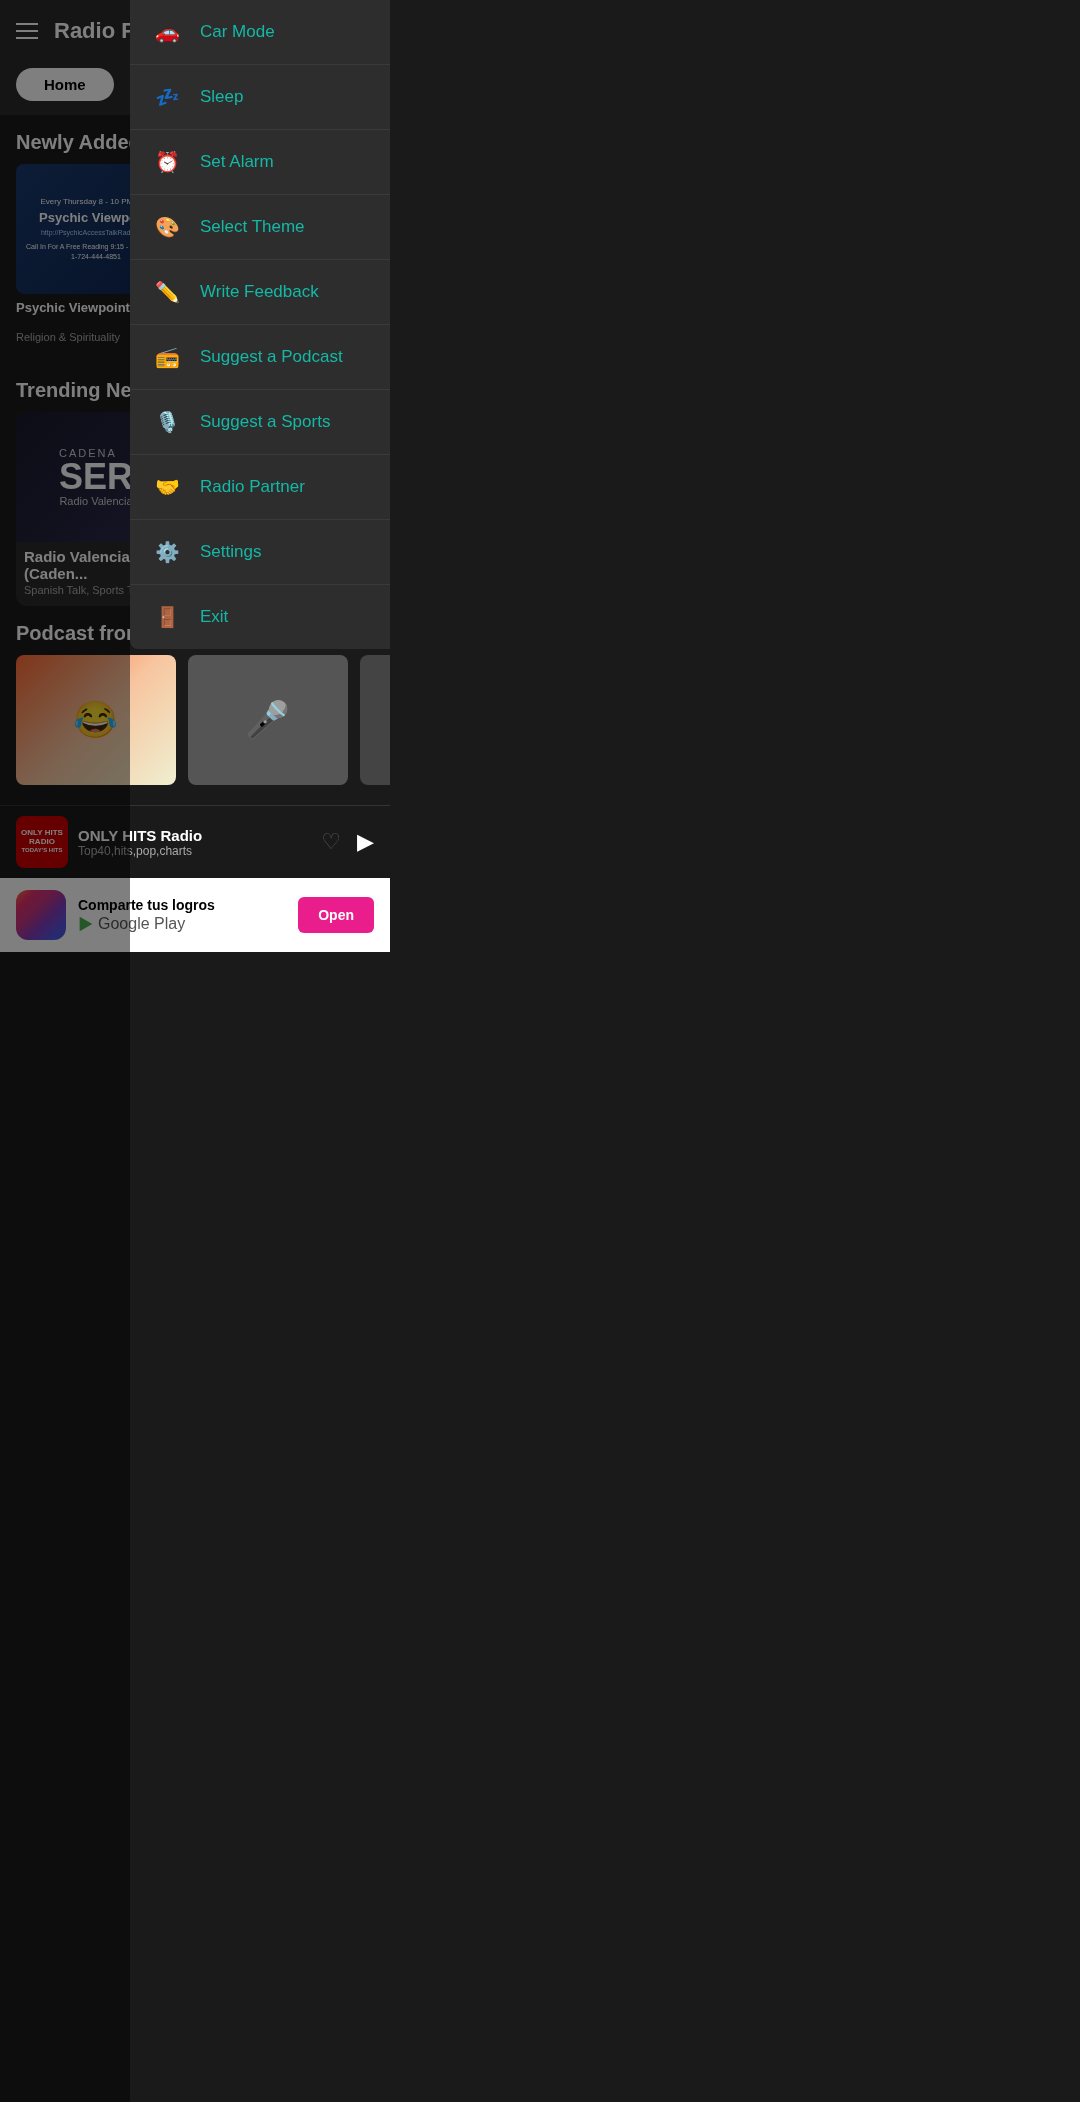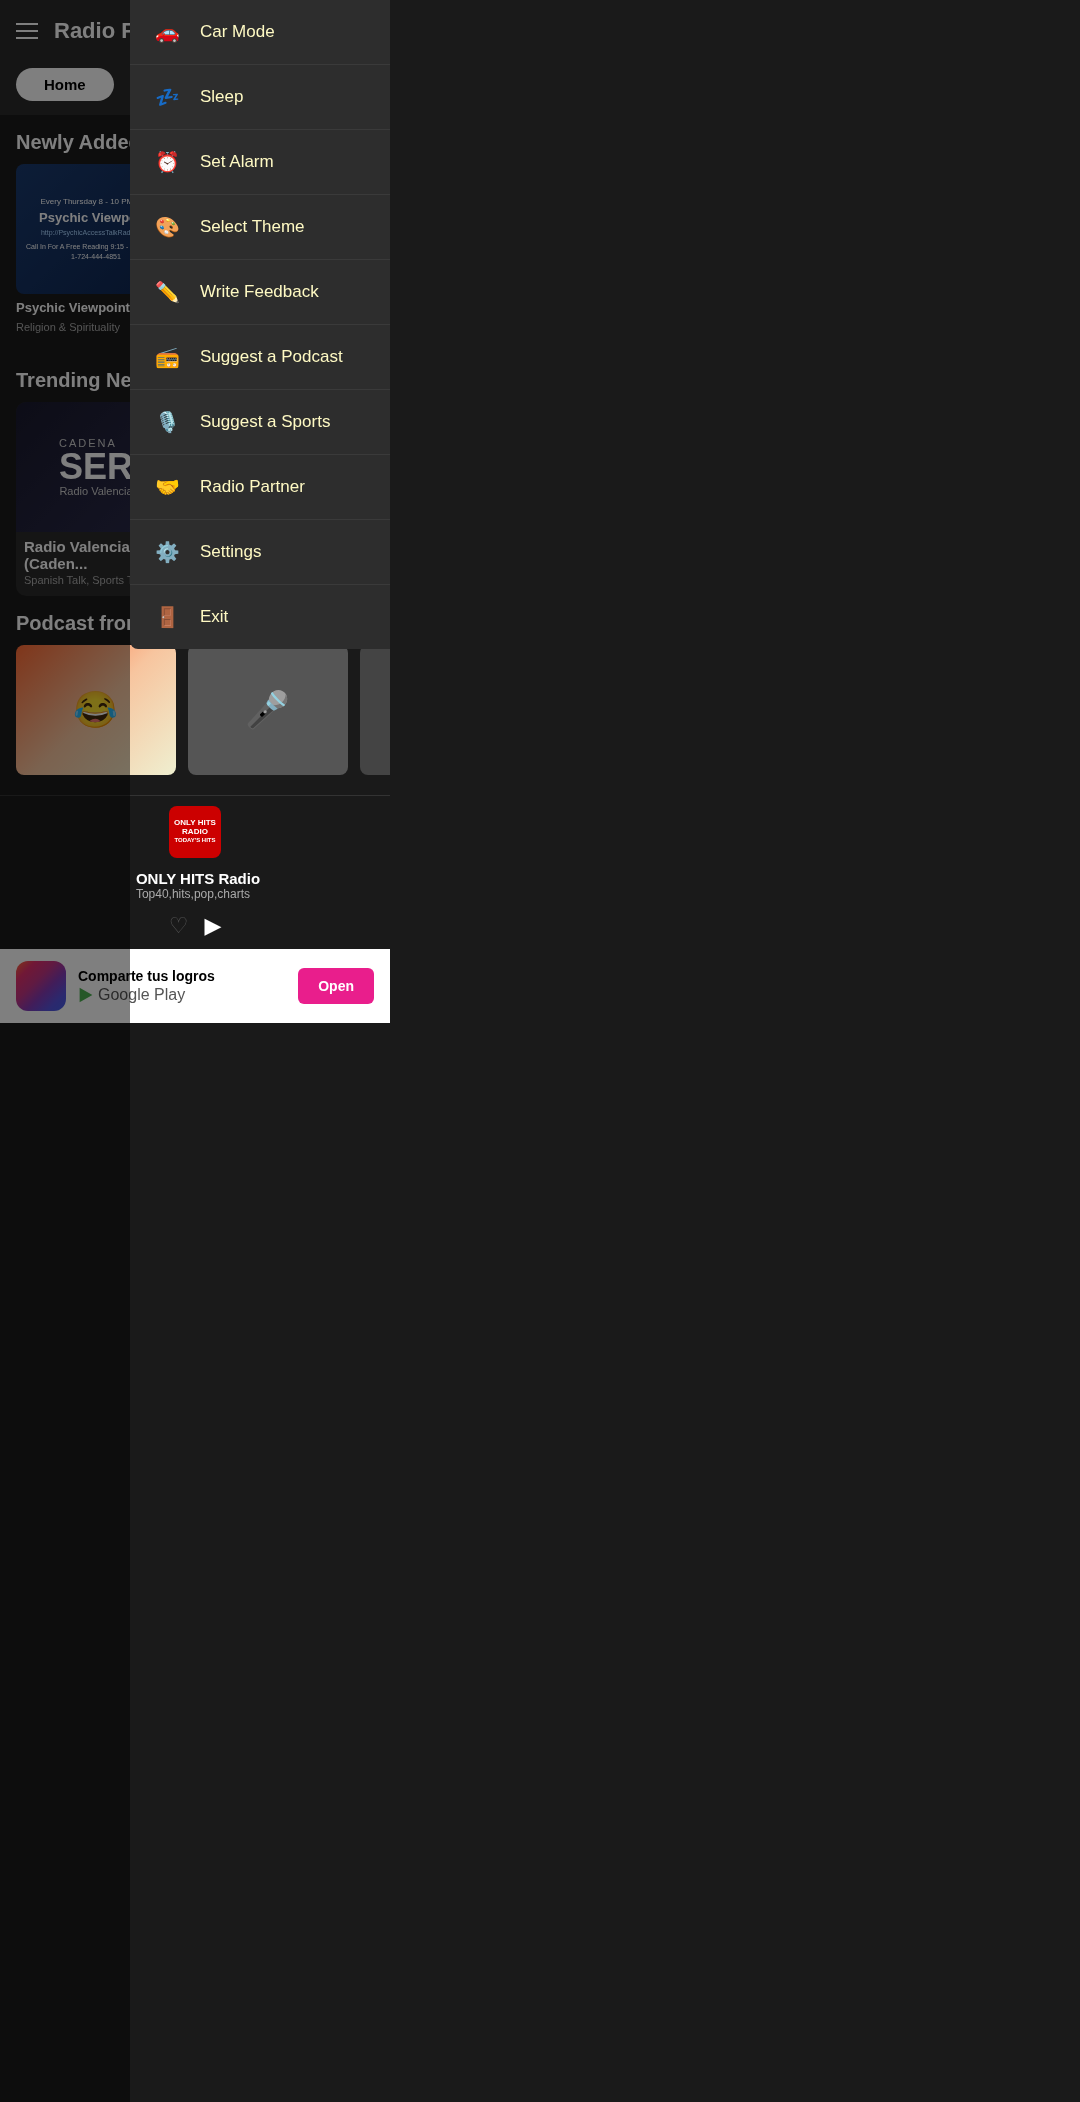--- a/index.html
+++ b/index.html
@@ -109,21 +109,21 @@
       font-weight: bold;
       padding: 2px 6px;
       border-radius: 3px;
       position: absolute;
       top: 6px; left: 6px;
     }
     .podcast-name {
       font-size: 13px; font-weight: bold; color: #fff; margin-top: 6px;
     }
     .podcast-genre {
-      font-size: 11px; color: #aaa; margin-top: 6px;
+      font-size: 11px; color: #aaa; margin-top: 16px;
     }
 
     
     .trending-row {
       display: flex;
       gap: 12px;
       padding: 0 16px;
       overflow-x: hidden;
     }
     .station-card {
@@ -208,23 +208,22 @@
       display: flex; align-items: center; justify-content: center;
     }
 
     
     .now-playing {
       background: #1a1a1a;
       border-top: 1px solid #333;
       padding: 10px 16px;
       display: flex;
       align-items: center;
-      gap: 12px;
+      gap: 4px;
       margin-top: 20px;
-      flex-direction: column;
     }
     .now-playing-logo {
       width: 52px; height: 52px;
       background: #cc0000;
       border-radius: 8px;
       display: flex; align-items: center; justify-content: center;
       flex-direction: column;
       flex-shrink: 0;
     }
     .np-logo-text {
@@ -318,21 +317,21 @@
       height: 28px;
       display: flex;
       align-items: center;
       justify-content: center;
       flex-shrink: 0;
       color: #fff;
       font-size: 20px;
     }
     .dropdown-label {
       font-size: 17px;
-      color: #fef9c3;
+      color: #14b8a6;
     }
 
     
     .dim-overlay {
       position: absolute;
       top: 0;
       left: 0;
       width: calc(100% - 260px);
       height: 100%;
       background: rgba(0,0,0,0.5);

